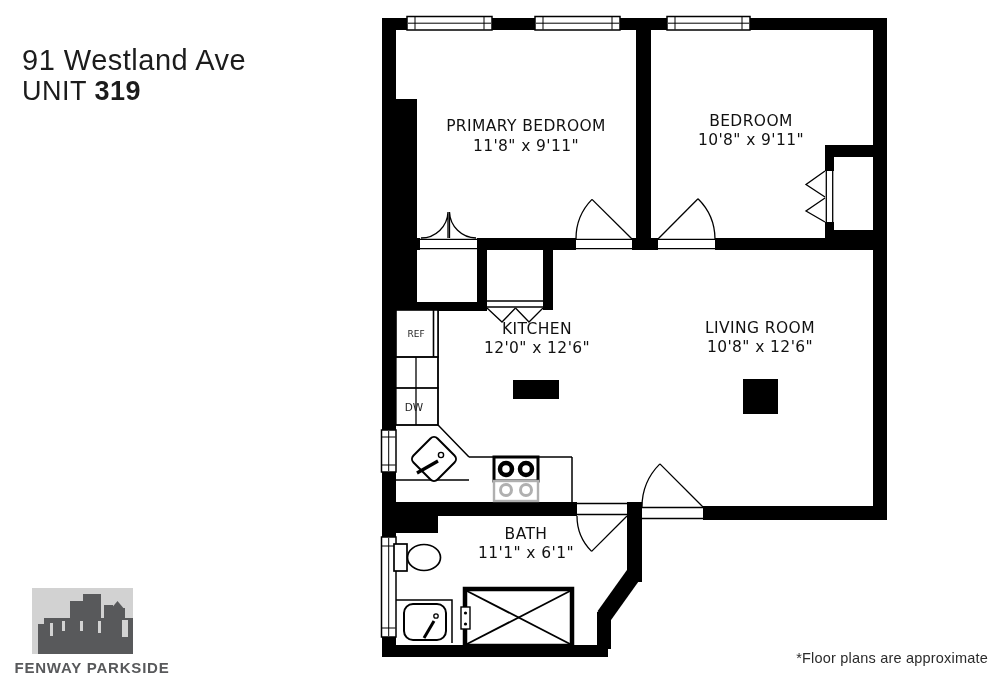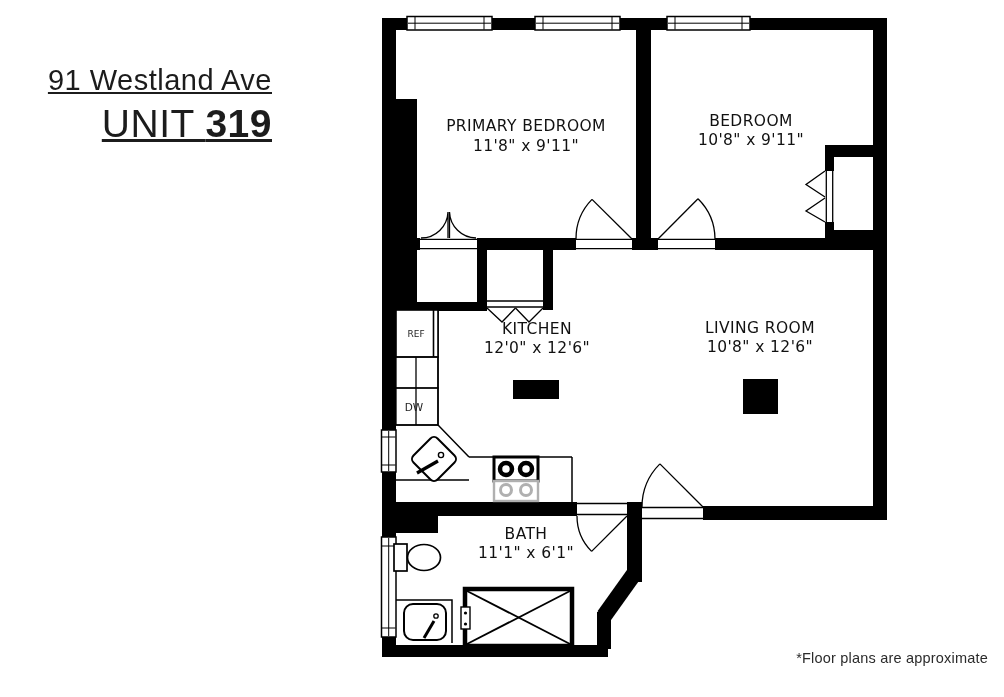--- a/index.html
+++ b/index.html
@@ -4,27 +4,26 @@
 <style>
   html,body{margin:0;padding:0;background:#ffffff;}
   #canvas{
     position:relative;
     width:1004px;height:697px;
     background:#ffffff;
     overflow:hidden;
     font-family:"Liberation Sans", sans-serif;
   }
   .title-block{
-    position:absolute;left:22px;top:64px;width:250px;
-    text-align:right;color:#1c1c1c;line-height:1.12;
+    position:absolute;left:22px;top:44px;width:250px;
+    text-align:left;color:#1c1c1c;line-height:1.12;
     letter-spacing:0.5px;
-    text-decoration:underline;
   }
   .title-line1{font-size:29px;font-weight:400;}
-  .title-line2{font-size:39px;font-weight:400;margin-top:6px;}
+  .title-line2{font-size:27px;font-weight:400;margin-top:0;}
   .title-line2 .unit-num{font-weight:700;}
   .plan-svg{position:absolute;left:0;top:0;}
   .room-label{
     font-family:"DejaVu Sans", sans-serif;
     font-size:15.5px;fill:#111;letter-spacing:0.4px;
     text-anchor:middle;
   }
   .appl-label{
     font-family:"DejaVu Sans", sans-serif;
     fill:#222;text-anchor:middle;
@@ -261,16 +260,38 @@
       <text class="room-label" x="751" y="145">10'8" x 9'11"</text>
       <text class="room-label" x="537" y="334">KITCHEN</text>
       <text class="room-label" x="537" y="353">12'0" x 12'6"</text>
       <text class="room-label" x="760" y="333">LIVING ROOM</text>
       <text class="room-label" x="760" y="352">10'8" x 12'6"</text>
       <text class="room-label" x="526" y="539">BATH</text>
       <text class="room-label" x="526" y="558">11'1" x 6'1"</text>
     </g>
   </svg>
 
+  <div class="logo-block">
+    <svg class="logo-art" width="101" height="67" viewBox="0 0 101 67">
+      <rect x="0" y="0" width="101" height="66" fill="#d2d2d2"></rect>
+      <g fill="#58595b">
+        <rect x="6" y="36" width="8" height="30"></rect>
+        <rect x="12" y="30" width="89" height="36"></rect>
+        <rect x="38" y="13" width="13" height="20"></rect>
+        <rect x="51" y="6" width="18" height="27"></rect>
+        <rect x="72" y="17" width="9" height="16"></rect>
+        <polygon points="78,22 85.5,13 93,22"></polygon>
+        <rect x="78" y="20" width="15" height="14"></rect>
+      </g>
+      <g fill="#d2d2d2">
+        <rect x="18" y="35" width="3" height="13"></rect>
+        <rect x="30" y="33" width="3" height="10"></rect>
+        <rect x="48" y="33" width="3" height="10"></rect>
+        <rect x="66" y="33" width="3" height="12"></rect>
+        <rect x="90" y="32" width="6" height="17"></rect>
+      </g>
+    </svg>
+    <div class="logo-text">FENWAY PARKSIDE</div>
+  </div>
 
   <div class="disclaimer">*Floor plans are approximate</div>
 
 </div>
 
 </body></html>

